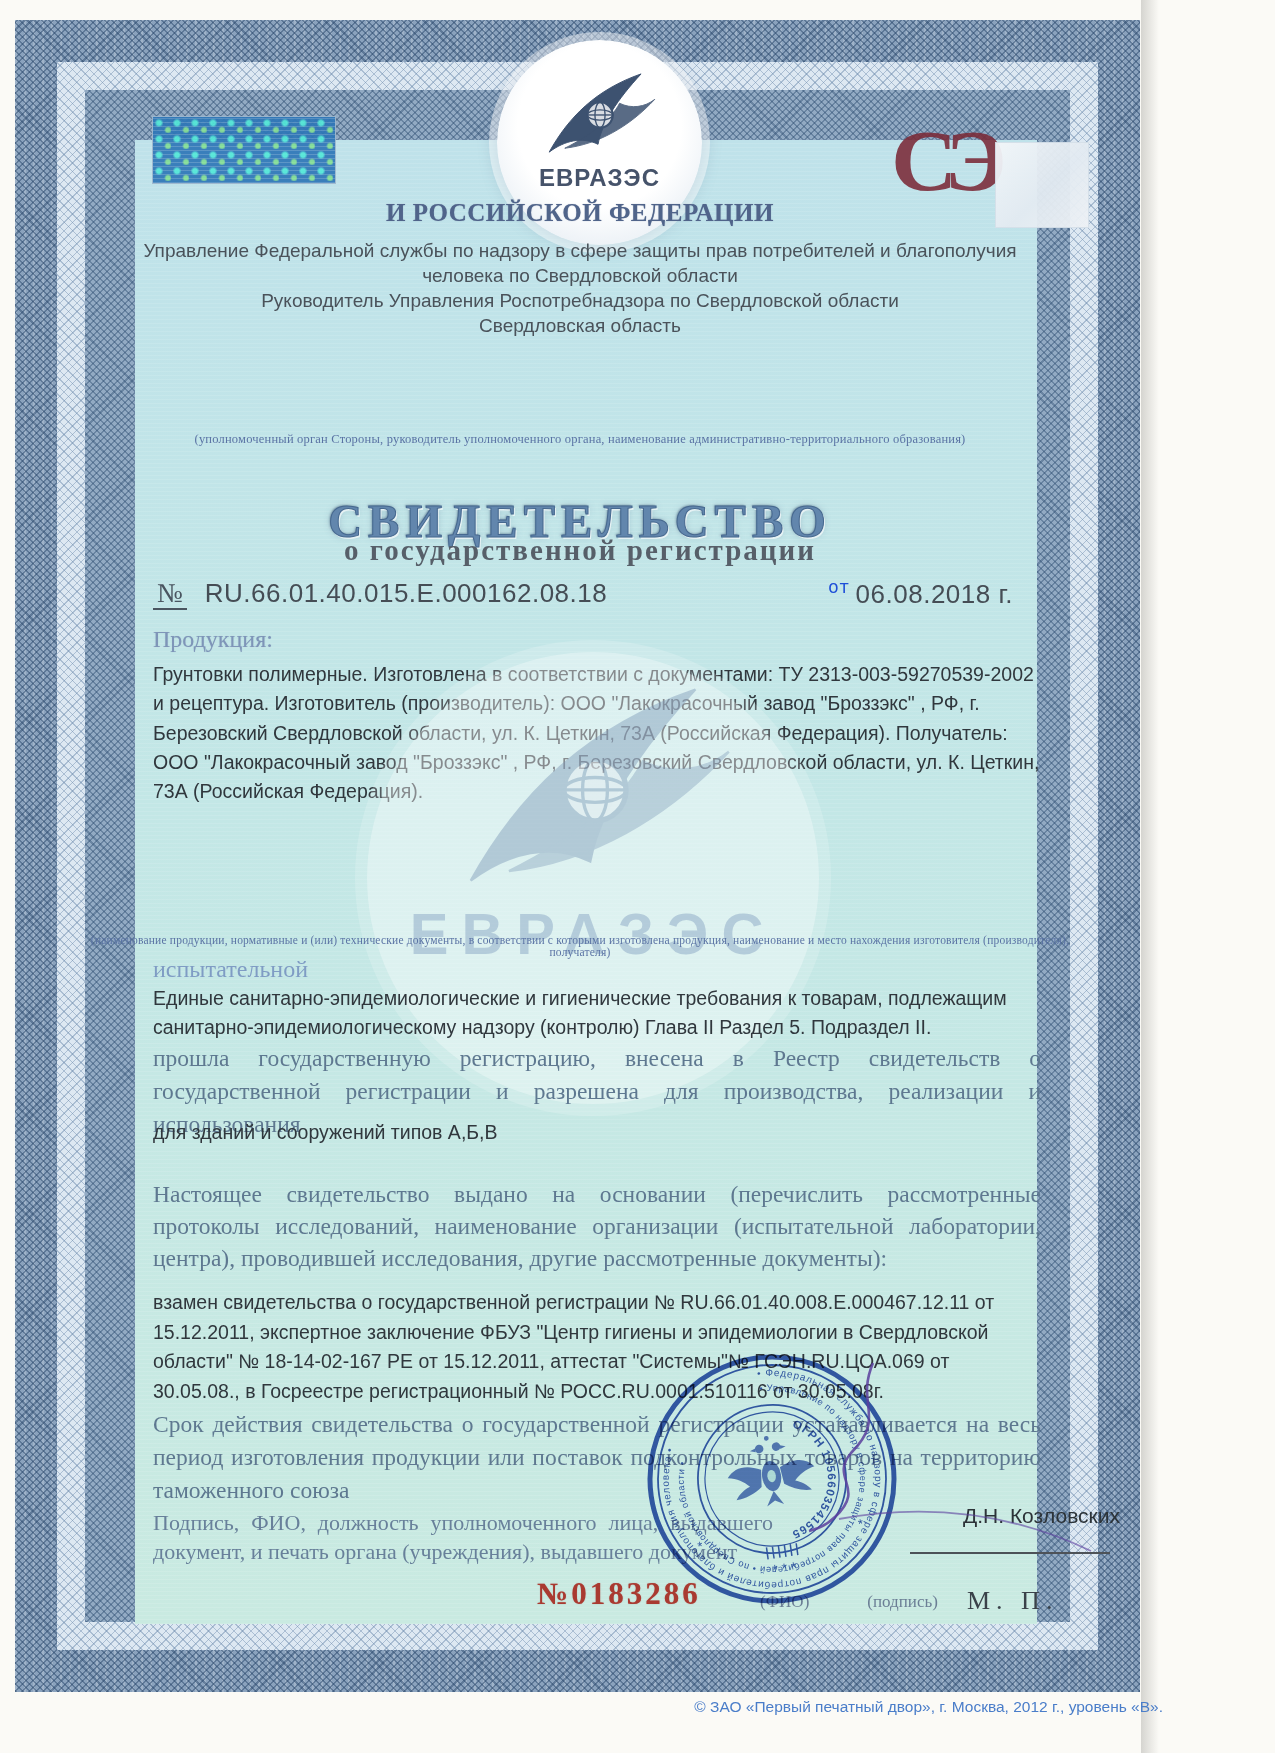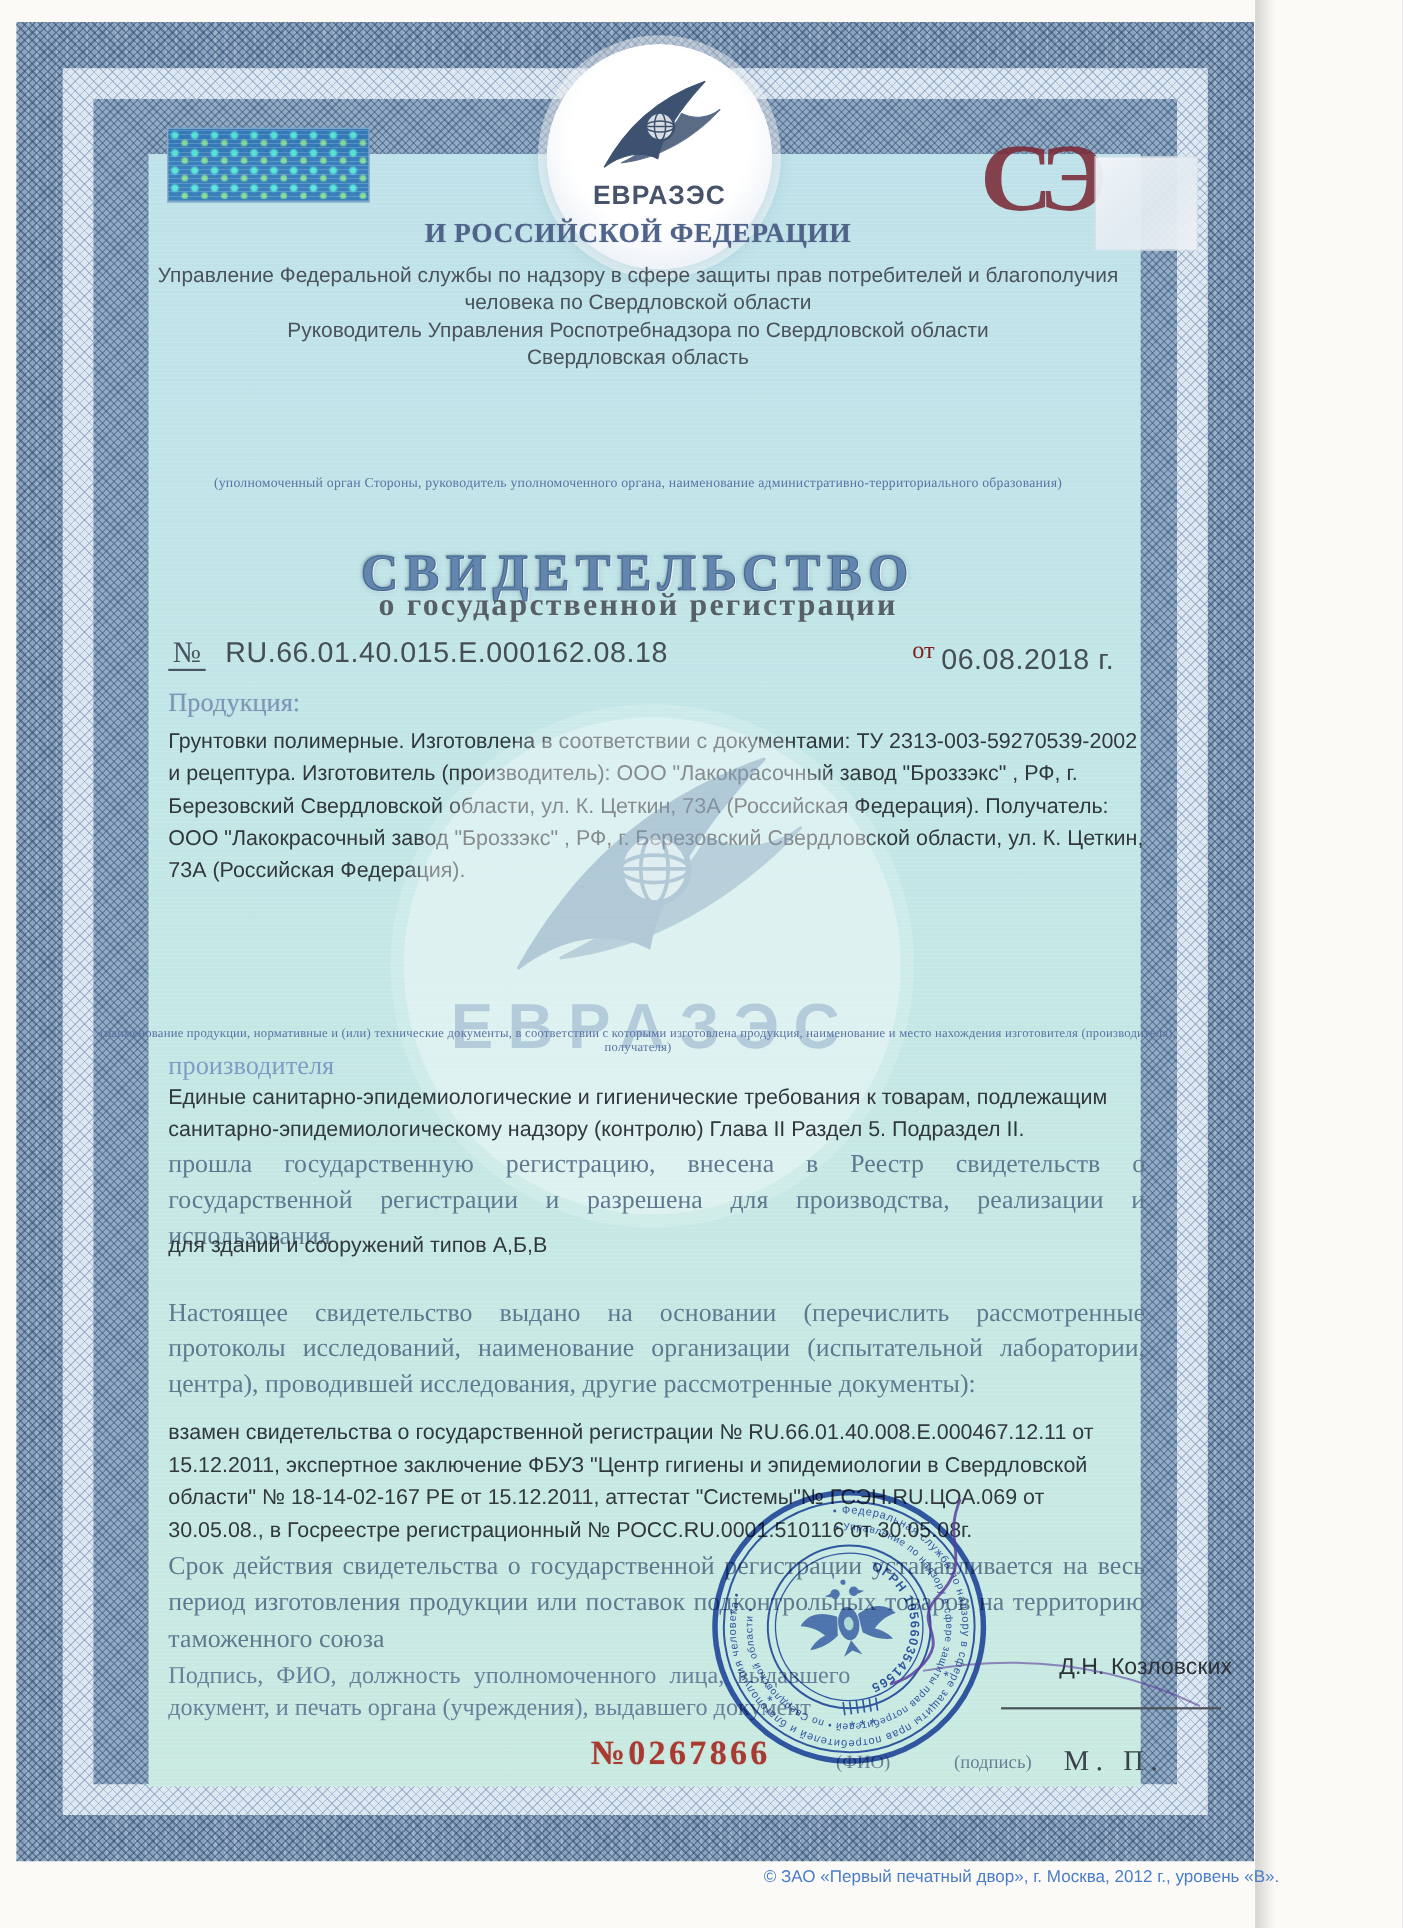--- a/index.html
+++ b/index.html
@@ -56,21 +56,21 @@
   .footnote{font-size:12.5px;color:#5a73a4;letter-spacing:.2px;}
   .title-main{font-weight:bold;font-size:47px;letter-spacing:6px;color:#6286ad;
     -webkit-text-stroke:1px #46688f;
     text-shadow:1.5px 1.5px 0 rgba(255,255,255,.65),-1px -1px 2px rgba(55,80,110,.5),0 0 7px rgba(90,115,150,.35);}
   .title-sub{font-weight:bold;font-size:29px;letter-spacing:2px;color:#575f69;}
   .sans-dark{font-family:"Liberation Sans",sans-serif;font-size:19.5px;color:#30373d;line-height:1.5;}
   .serif-blue{font-size:23.5px;color:#5e7890;line-height:33px;text-align:justify;}
   .label-blue{font-size:24px;color:#7e95b8;text-shadow:0 0 1px rgba(110,135,170,.4);}
   .reg-number{font-family:"Liberation Sans",sans-serif;font-size:26px;color:#454d55;letter-spacing:.5px;}
   .no-sign{font-size:27px;color:#4a5560;border-bottom:2px solid #4a5560;padding:0 4px;}
-  .date-prefix{font-size:22px;vertical-align:10px;margin-right:6px;color:#7f1d1d;}
+  .date-prefix{font-size:18px;vertical-align:10px;margin-right:6px;color:#1d4ed8;font-family:Liberation Mono, monospace;}
   
   .watermark{position:absolute;left:352px;top:632px;width:452px;height:452px;border-radius:50%;
     background:rgba(255,255,255,.42);box-shadow:0 0 0 12px rgba(255,255,255,.18);}
   .watermark .word{position:absolute;left:0;right:0;top:248px;text-align:center;
     font-family:"Liberation Sans",sans-serif;font-weight:bold;font-size:58px;letter-spacing:13px;
     color:rgba(118,148,186,.40);}
   
   .stamp{position:absolute;left:628px;top:1330px;width:258px;height:258px;
     mix-blend-mode:multiply;opacity:.93;transform:rotate(-8deg);}
   .squiggle{position:absolute;left:780px;top:1335px;width:310px;height:235px;pointer-events:none;}
@@ -146,40 +146,40 @@
 
     <div class="watermark">
       <svg width="300" height="215" viewBox="0 0 124 90" style="position:absolute;left:78px;top:28px;opacity:.45">
         <use href="#eurasec-swoosh" fill="#7e9ab8" stroke="#7e9ab8"></use>
       </svg>
       <div class="word">ЕВРАЗЭС</div>
     </div>
 
     <div class="abs center footnote" style="left:60px;top:914px;width:1010px;font-size:11.5px;">(наименование продукции, нормативные и (или) технические документы, в соответствии с которыми изготовлена продукция, наименование и место нахождения изготовителя (производителя), получателя)</div>
 
-    <div class="abs" style="left:138px;top:936px;font-size:24px;color:#7f9cc4;">производителя</div>
+    <div class="abs" style="left:138px;top:936px;font-size:24px;color:#7f9cc4;">испытательной</div>
     <div class="abs sans-dark" style="left:138px;top:964px;width:888px;">Единые санитарно-эпидемиологические и гигиенические требования к товарам, подлежащим санитарно-эпидемиологическому надзору (контролю) Глава II Раздел 5. Подраздел II.</div>
 
     <div class="abs serif-blue" style="left:138px;top:1022px;width:888px;">прошла государственную регистрацию, внесена в Реестр свидетельств о государственной регистрации и разрешена для производства, реализации и использования</div>
     <div class="abs sans-dark" style="left:138px;top:1098px;width:888px;">для зданий и сооружений типов А,Б,В</div>
 
     <div class="abs serif-blue" style="left:138px;top:1158px;width:888px;line-height:32px;">Настоящее свидетельство выдано на основании (перечислить рассмотренные протоколы исследований, наименование организации (испытательной лаборатории, центра), проводившей исследования, другие рассмотренные документы):</div>
     <div class="abs sans-dark" style="left:138px;top:1268px;width:888px;line-height:29.5px;">взамен свидетельства о государственной регистрации № RU.66.01.40.008.Е.000467.12.11 от 15.12.2011, экспертное заключение ФБУЗ "Центр гигиены и эпидемиологии в Свердловской области" № 18-14-02-167 РЕ от 15.12.2011, аттестат "Системы"№ ГСЭН.RU.ЦОА.069 от 30.05.08., в Госреестре регистрационный № РОСС.RU.0001.510116 от 30.05.08г.</div>
 
     <div class="abs serif-blue" style="left:138px;top:1388px;width:888px;">Срок действия свидетельства о государственной регистрации устанавливается на весь период изготовления продукции или поставок подконтрольных товаров на территорию таможенного союза</div>
 
     <div class="abs serif-blue" style="left:138px;top:1488px;width:620px;font-size:22px;line-height:29px;color:#68809a;">Подпись, ФИО, должность уполномоченного лица, выдавшего документ, и печать органа (учреждения), выдавшего документ</div>
     <div class="abs official" style="left:948px;top:1484px;">Д.Н. Козловских</div>
     <div class="sig-line"></div>
     <div class="abs" style="left:745px;top:1540px;display:flex;gap:58px;">
       <span class="sig-cap">(ФИО)</span>
       <span class="sig-cap">(подпись)</span>
     </div>
     <div class="abs mp" style="left:952px;top:1566px;">М. П.</div>
-    <div class="abs serial" style="left:522px;top:1556px;">№0267866</div>
+    <div class="abs serial" style="left:522px;top:1556px;">№0183286</div>
 
     <div class="stamp">
       <svg width="258" height="258" viewBox="0 0 258 258">
         <defs>
           <path id="ringA" d="M129,26 a103,103 0 1,1 -0.2,0"></path>
           <path id="ringB" d="M129,41 a88,88 0 1,1 -0.2,0"></path>
           <path id="ringC" d="M129,73 a56,56 0 1,1 -0.2,0"></path>
         </defs>
         <g fill="none" stroke="#2e52ae">
           <circle cx="129" cy="129" r="122" stroke-width="5"></circle>

